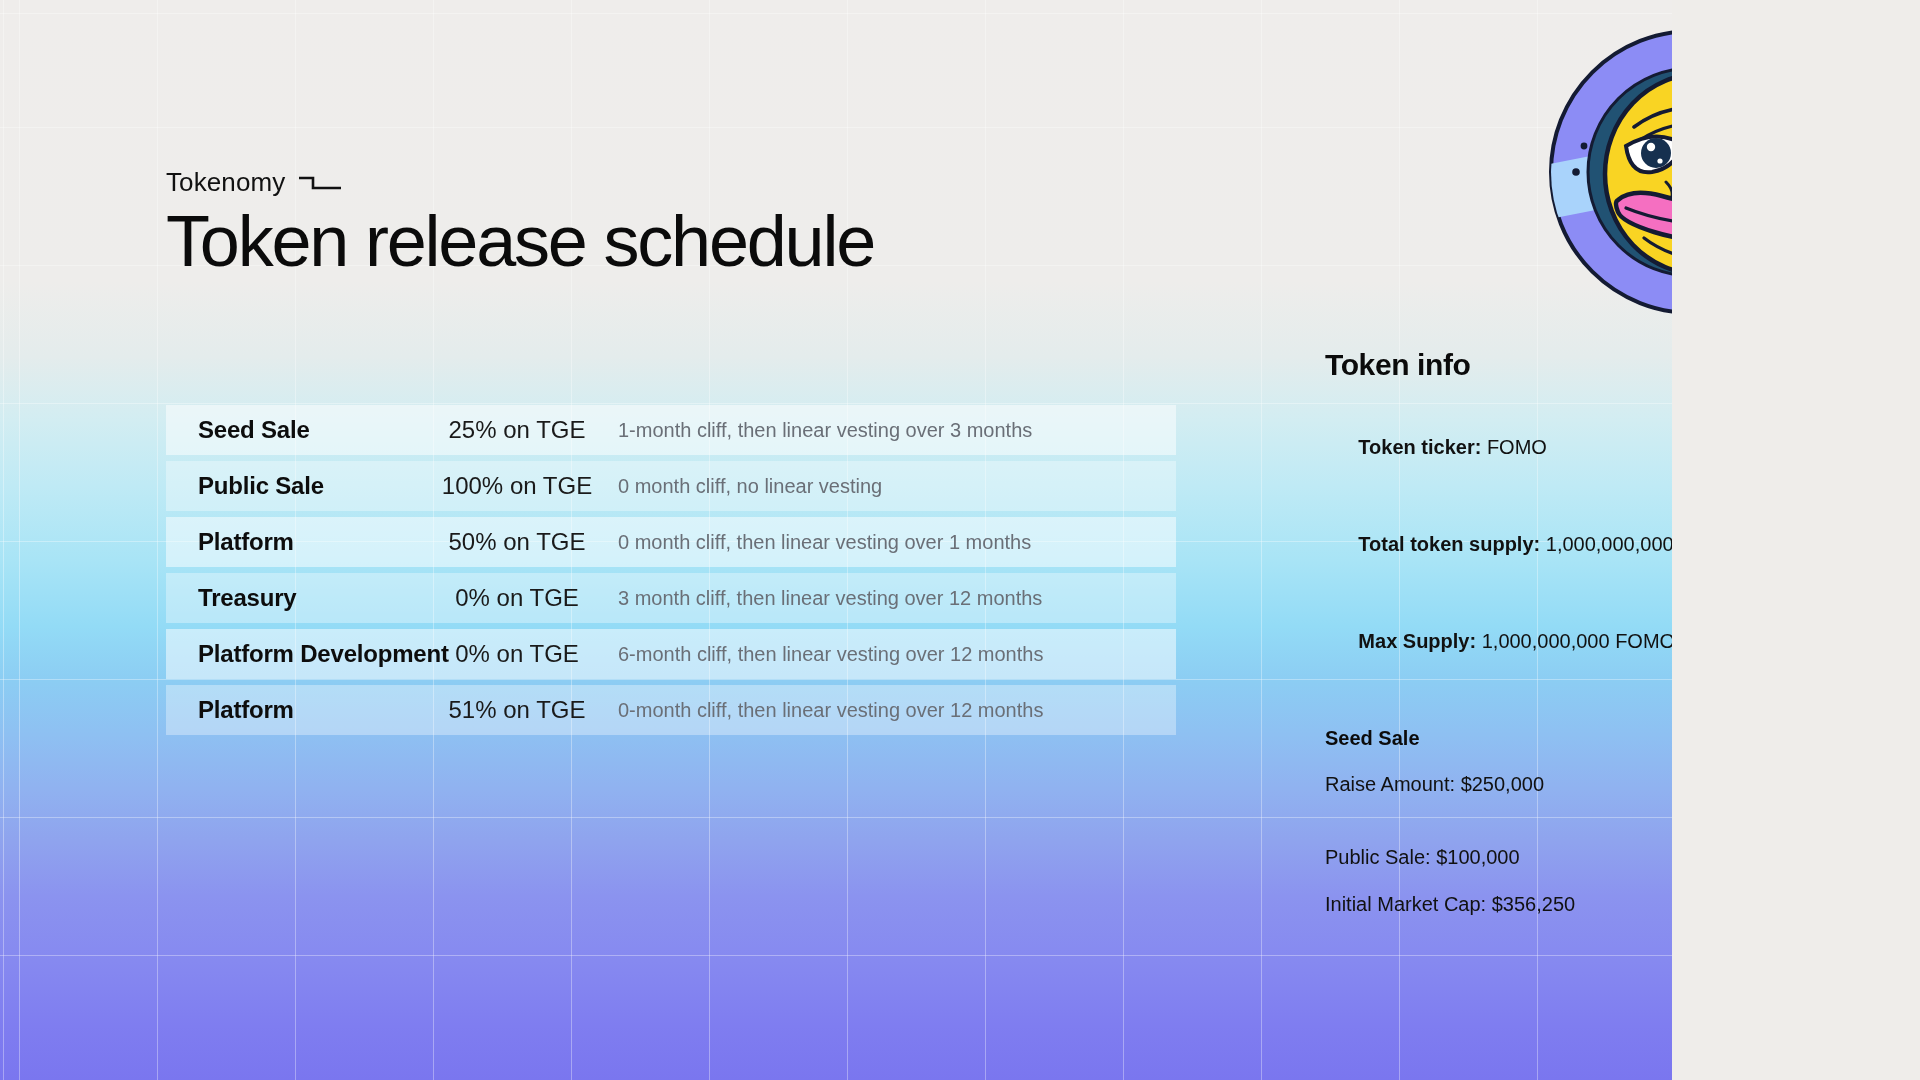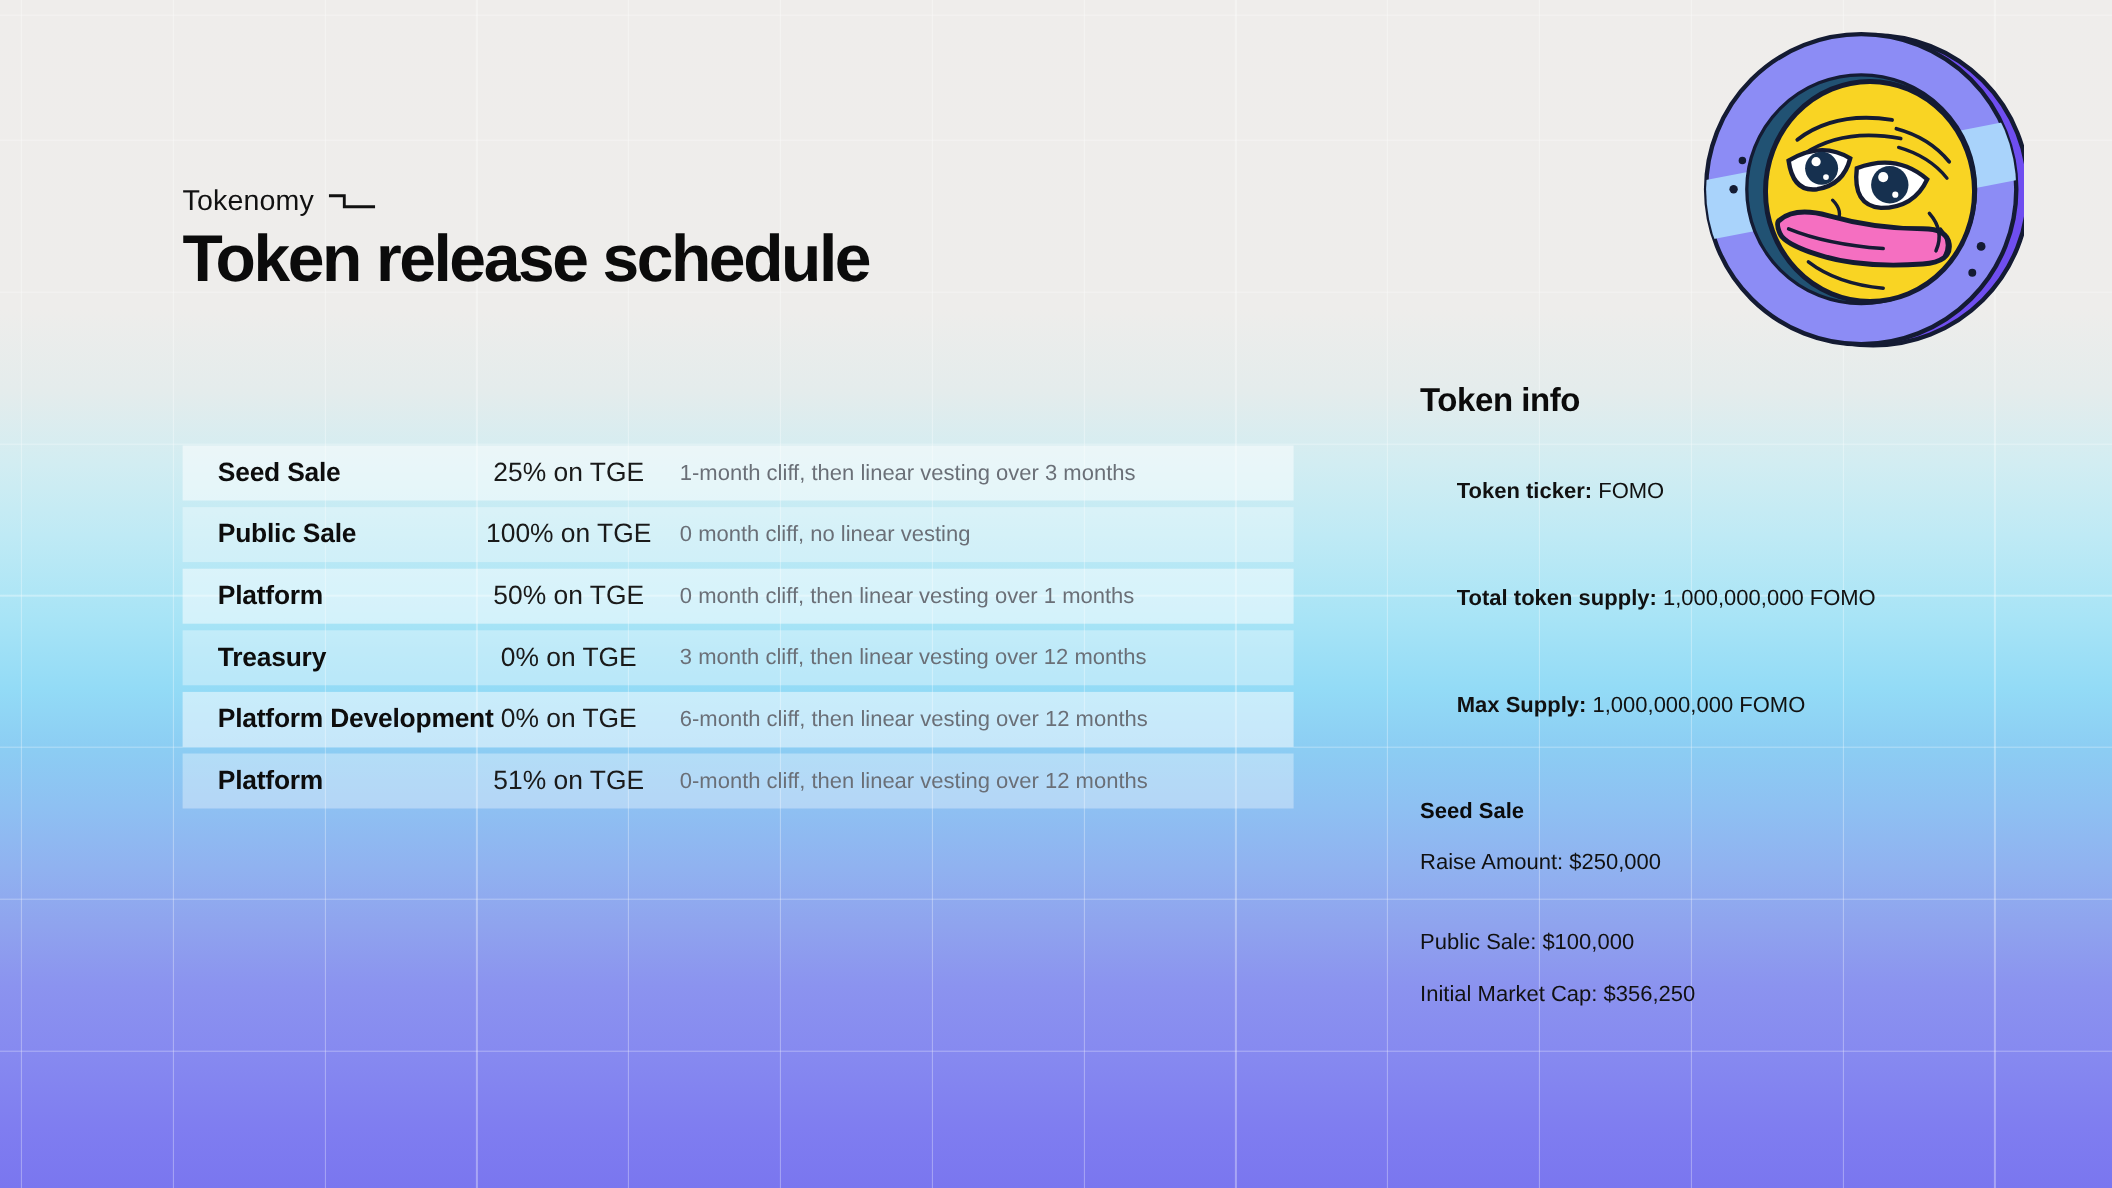--- a/index.html
+++ b/index.html
@@ -6,21 +6,21 @@
 
   html, body {
     width:1920px; height:1080px;
     overflow:hidden;
     font-family:"Liberation Sans", sans-serif;
     background:#efedea;
   }
 
   #slide {
     position:relative;
-    width:1920px; height:1080px;
+    width:1672px; height:1080px;
     overflow:hidden;
     background:
       linear-gradient(180deg,
         #efedeb 0%,
         #eeedeb 26%,
         #e4ecec 33%,
         #d2edf2 39%,
         #bfeaf5 45%,
         #a8e4f6 52%,
         #93dbf6 58%,
@@ -50,22 +50,22 @@
     position:absolute;
     left:166px; top:167px;
     display:flex; align-items:center; gap:14px;
     font-size:26px; color:#111; letter-spacing:0.1px;
   }
   #eyebrow .step-deco { display:block; }
 
   #title {
     position:absolute;
     left:166px; top:203px;
-    font-size:60px;
-    font-weight:700;
+    font-size:72px;
+    font-weight:400;
     letter-spacing:-2.2px;
     color:#0b0b0b;
     line-height:1.08;
     white-space:nowrap;
   }
 
   
   #schedule-table {
     position:absolute;
     left:166px; top:405px;
@@ -97,21 +97,21 @@
   }
   .c-vest {
     flex:1;
     font-size:20px; color:#6a6f77;
     white-space:nowrap;
   }
 
   
   #token-info {
     position:absolute;
-    left:1291px; top:348px;
+    left:1325px; top:348px;
     width:560px;
   }
   #token-info h2 {
     font-size:30px; font-weight:700; color:#0b0b0b;
     letter-spacing:-0.4px;
     margin-bottom:28px;
   }
   .info-line {
     font-size:20px; color:#111;
     margin-bottom:22px;

